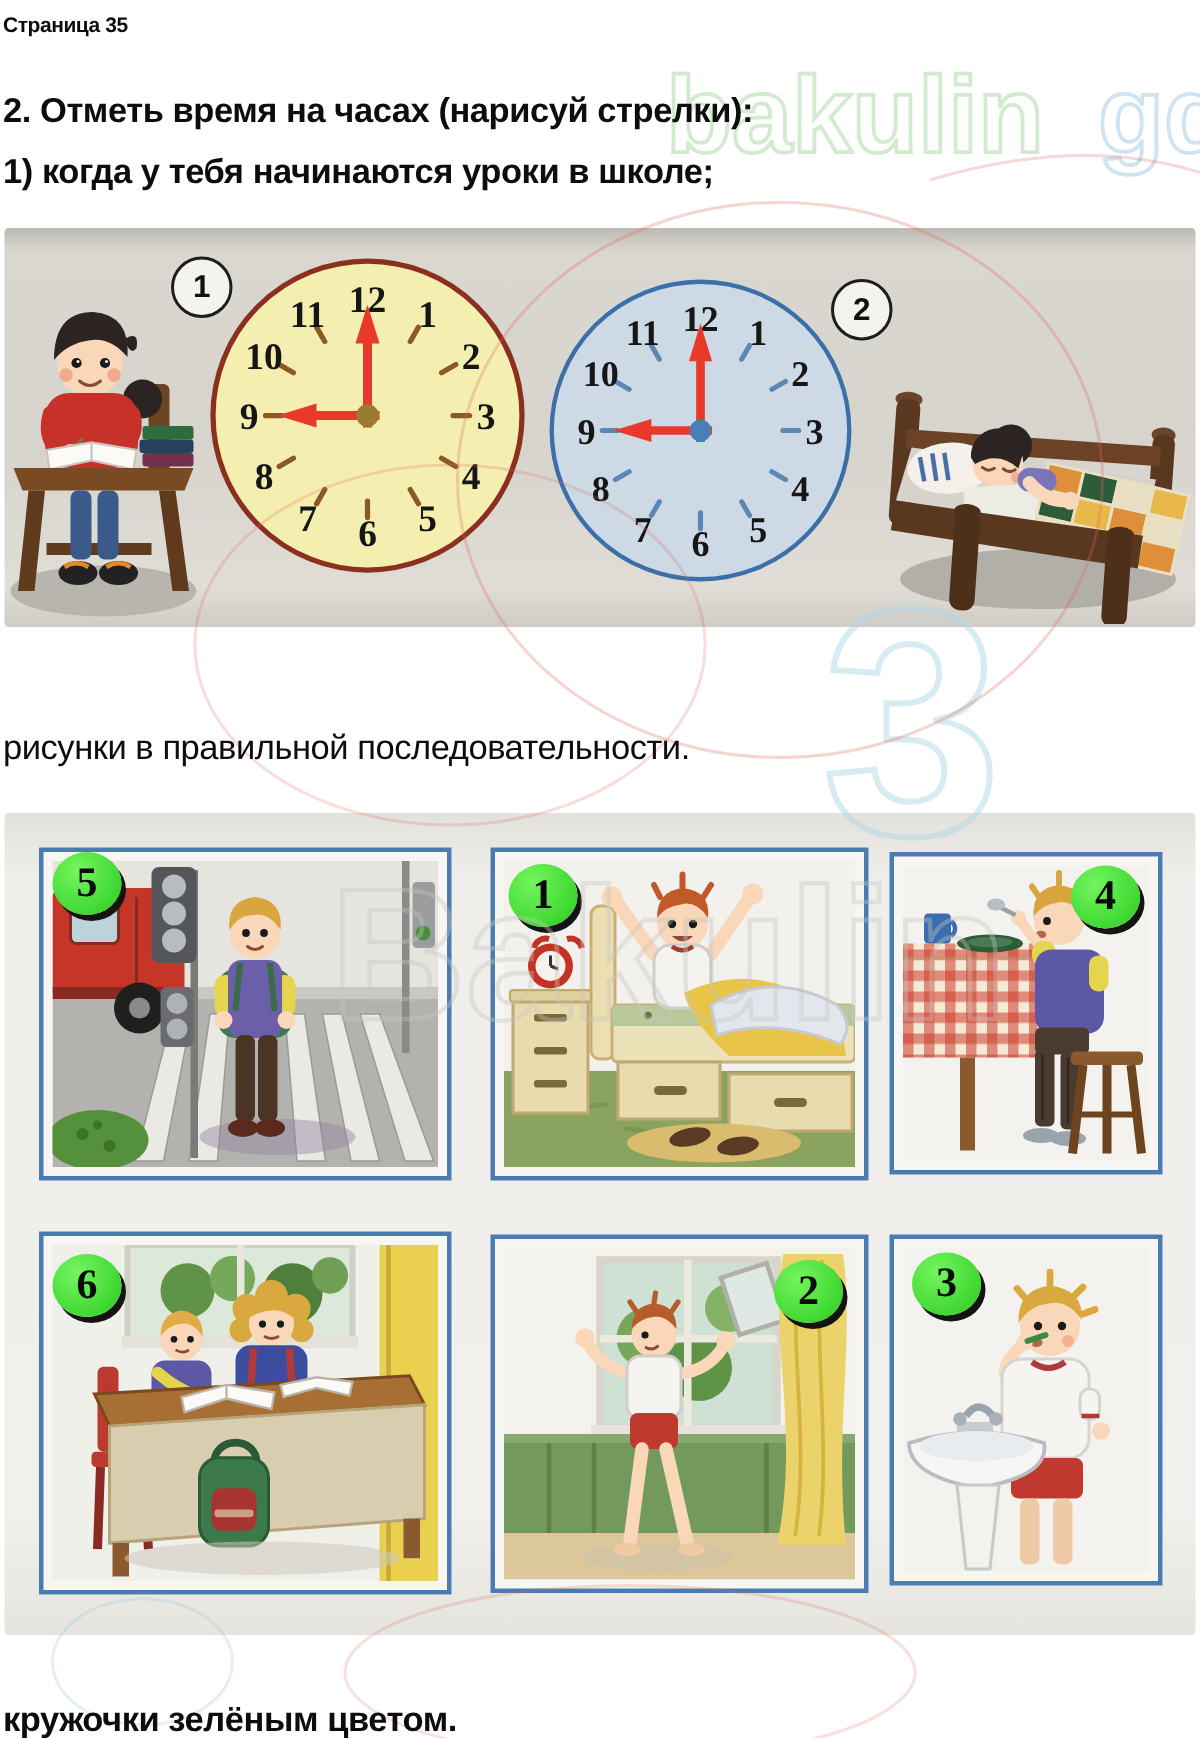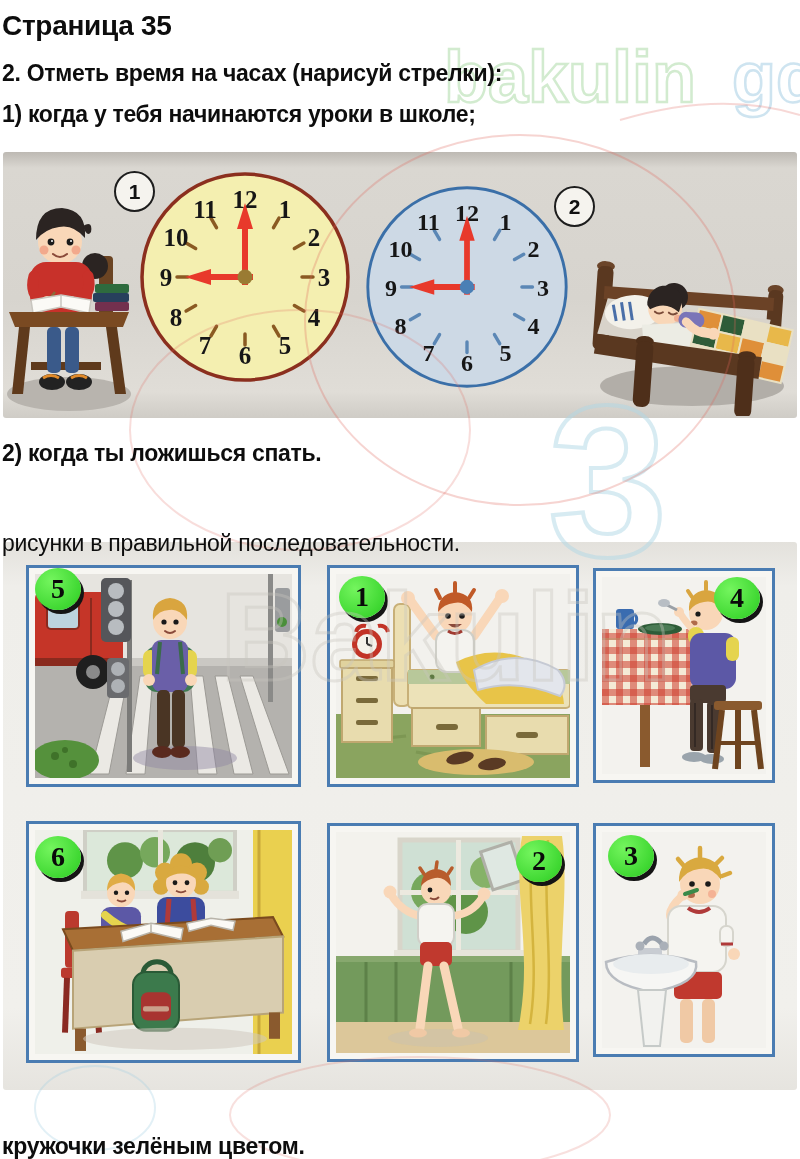--- a/index.html
+++ b/index.html
@@ -43,21 +43,21 @@
   <div class="wm" style="left:548px;top:358px;font-size:215px;-webkit-text-stroke:4px rgba(175,215,230,0.50);">3</div>
   <div class="wm wm-grid" style="left:220px;top:565px;font-size:125px;-webkit-text-stroke:3px rgba(200,198,190,0.38);">Bakulin</div>
   <svg class="swirls" width="800" height="1159">
     <ellipse cx="520" cy="320" rx="215" ry="185" fill="none" stroke="rgba(222,100,90,0.28)" stroke-width="2"></ellipse>
     <ellipse cx="300" cy="430" rx="170" ry="120" fill="none" stroke="rgba(222,100,90,0.22)" stroke-width="2"></ellipse>
     <path d="M620,120 Q720,90 800,115" fill="none" stroke="rgba(222,100,90,0.25)" stroke-width="2"></path>
     <ellipse cx="420" cy="1115" rx="190" ry="58" fill="none" stroke="rgba(222,100,90,0.20)" stroke-width="2"></ellipse>
     <ellipse cx="95" cy="1108" rx="60" ry="42" fill="none" stroke="rgba(160,205,225,0.30)" stroke-width="2"></ellipse>
   </svg>
 
-  <div class="txt bold toptext" style="top:3px;font-size:28px;margin-top:10px;">Страница 35</div>
+  <div class="txt bold toptext" style="top:3px;font-size:14px;">Страница 35</div>
   <div class="txt bold toptext" style="top:60px;">2. Отметь время на часах (нарисуй стрелки):</div>
   <div class="txt bold toptext" style="top:101px;">1) когда у тебя начинаются уроки в школе;</div>
 
   <div class="strip strip1">
 
     <svg class="scene" style="left:0;top:44px;" width="140" height="220" viewBox="0 0 140 220" preserveAspectRatio="none">
       <ellipse cx="66" cy="198" rx="62" ry="17" fill="#b8b4ae"></ellipse>
       <rect x="96" y="60" width="14" height="70" rx="4" fill="#6b4423"></rect>
       <circle cx="92" cy="70" r="13" fill="#2b2422"></circle>
       <circle cx="57" cy="46" r="22" fill="#f9d7b8"></circle>
@@ -219,22 +219,21 @@
         <circle cx="134" cy="106" r="6" fill="#f9d7b8"></circle>
         <polygon points="18,114 184,126 182,148 16,134" fill="#5a3820"></polygon>
         <ellipse cx="66" cy="118" rx="9" ry="5" fill="#4e2f1a"></ellipse>
           <rect x="58" y="118" width="17" height="66" rx="7" fill="#4e2f1a"></rect>
         <ellipse cx="169" cy="126" rx="9" ry="5" fill="#4e2f1a"></ellipse>
           <rect x="160" y="126" width="17" height="62" rx="7" fill="#4e2f1a"></rect>
       </g>
     </svg>
   </div>
 
-  <div class="txt bold toptext" style="top:440px;">2) когда ты ложишься спать.</div>
-  <div class="txt toptext" style="top:530px;">рисунки в правильной последовательности.</div>
+  <div class="txt toptext" style="top:485px;">рисунки в правильной последовательности.</div>
 
   <div class="strip strip2">
 
     <div class="cell" style="left:23px;top:23px;width:275px;height:222px;">
       <svg viewBox="0 0 257 204" preserveAspectRatio="none">
         <rect width="257" height="204" fill="#efeeea"></rect>
         <rect width="257" height="92" fill="#e6e4df"></rect>
         <rect y="84" width="257" height="10" fill="#cac8c3"></rect>
         <rect y="92" width="257" height="112" fill="#b4b2ae"></rect>
         <polygon points="80,102 93,102 74,200 55,200" fill="#ebe9e4" stroke="#9c9a95" stroke-width="1"></polygon>

